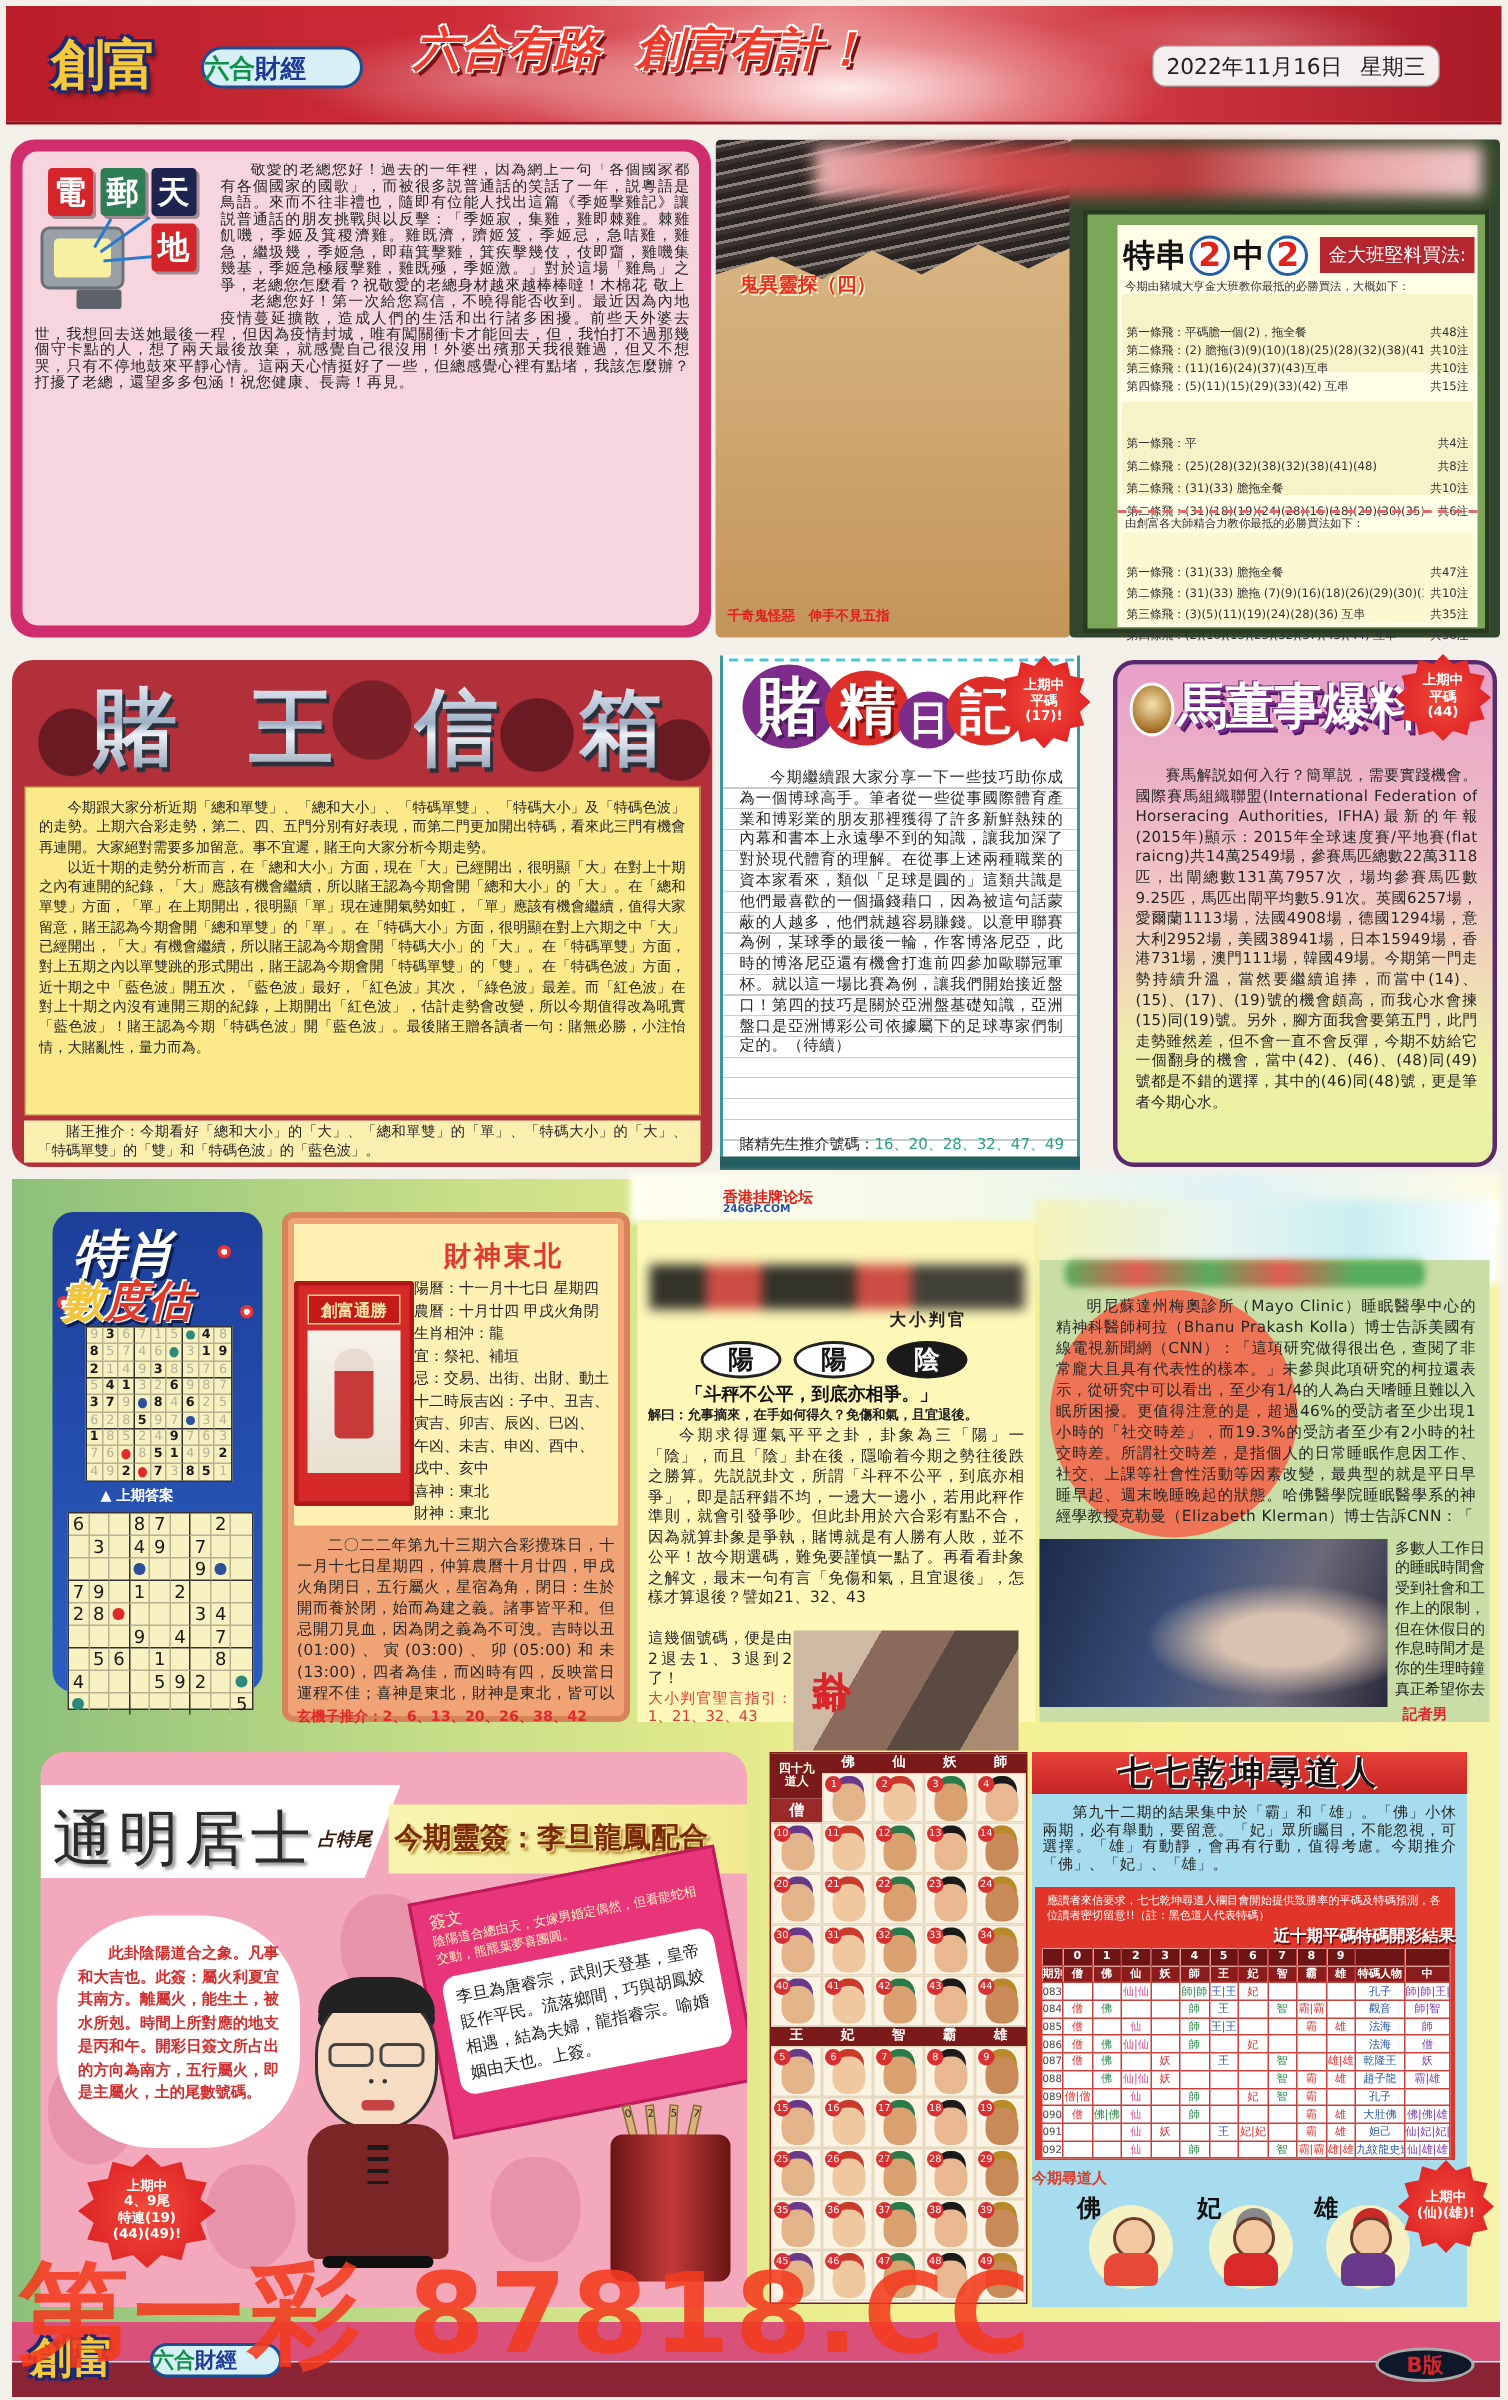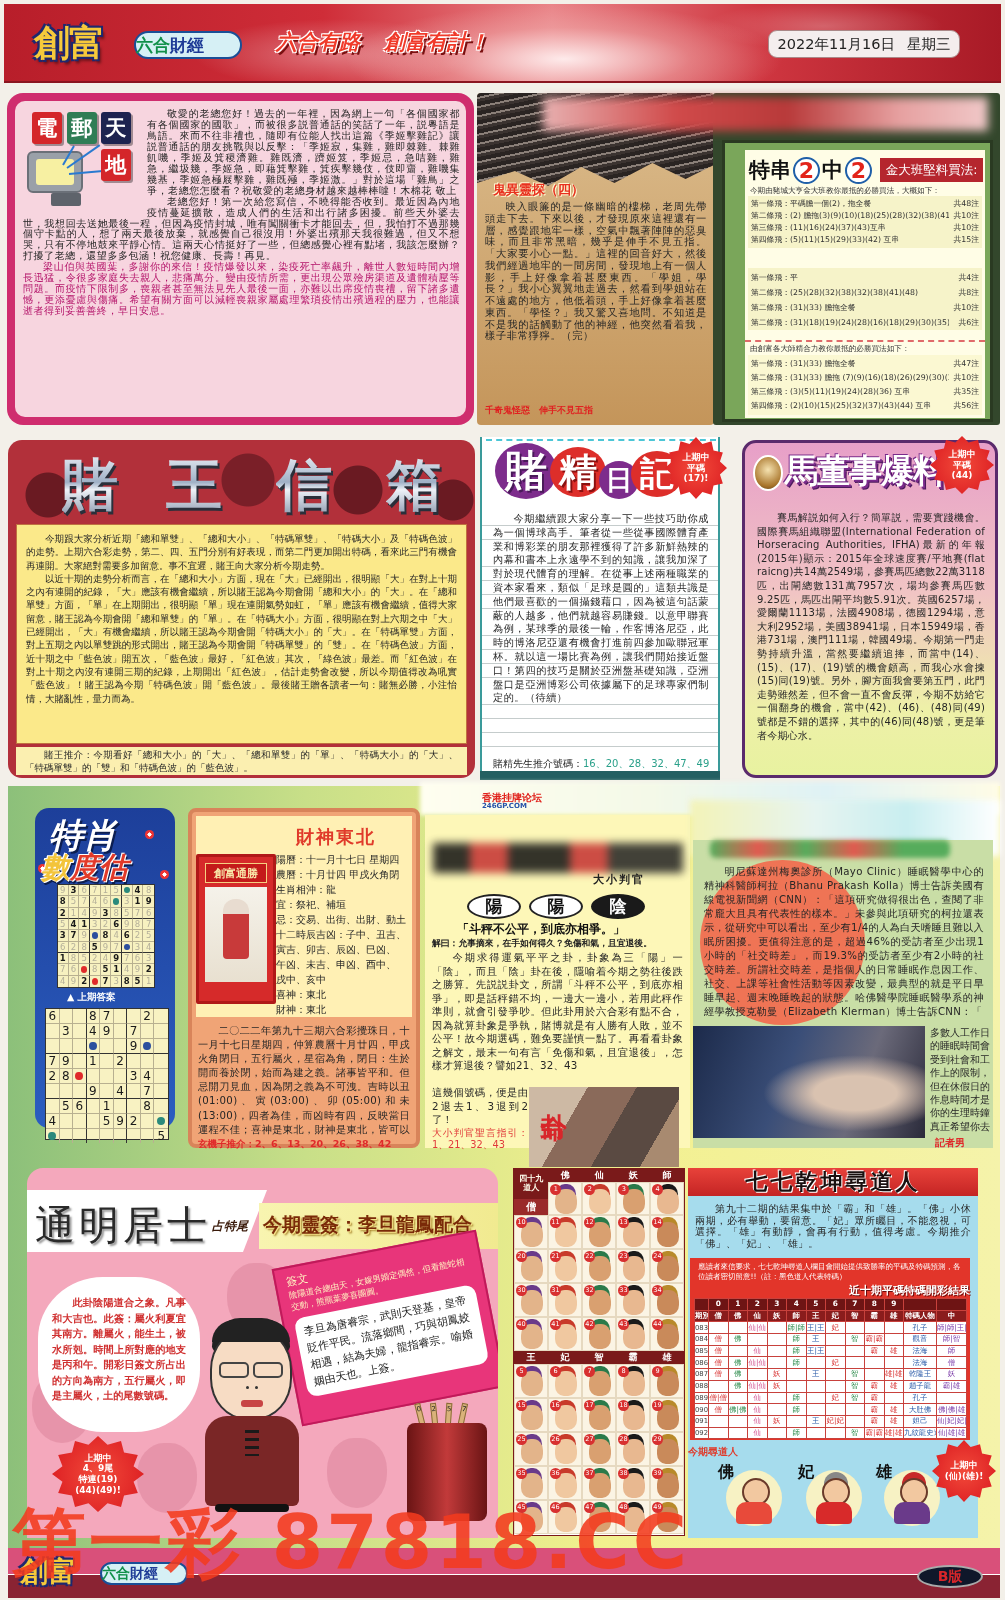--- a/index.html
+++ b/index.html
@@ -13,21 +13,21 @@
 
 .masthead{left:4px;top:4px;width:997px;height:79px;border-bottom:2px solid #8a1520;
  background:radial-gradient(ellipse 200px 50px at 330px 50px,rgba(255,255,255,.35),transparent 70%),
  radial-gradient(ellipse 280px 70px at 560px 55px,rgba(255,240,240,.95),rgba(240,170,170,.5) 45%,transparent 78%),
  radial-gradient(ellipse 170px 35px at 820px 22px,rgba(255,255,255,.25),transparent 70%),
  linear-gradient(90deg,#b81e2a 0%,#cf2d38 32%,#e98488 55%,#cf3640 76%,#a81a26 100%)}
 .mh-logo{left:30px;top:15px;font-size:36px;font-weight:bold;color:#f6c93b;letter-spacing:-1px;text-shadow:-2px -2px 0 #1d2870,2px -2px 0 #1d2870,-2px 2px 0 #1d2870,2px 2px 0 #1d2870,3px 4px 3px rgba(0,0,0,.5)}
 .pill{border-radius:14px;background:#d6f0f5;border:2px solid #1a4f96;font-weight:bold;display:flex;align-items:center;justify-content:flex-start}
 .pill .g{color:#11904a}.pill .b{color:#1d3a96}
 .mh-pill{left:130px;top:27px;width:108px;height:28px;font-size:17px}
-.mh-slogan{left:272px;top:24px;font-size:21px;font-weight:bold;font-style:italic;color:#f03a2a;display:flex;gap:24px;text-shadow:-1px -1px 0 #fff,1px -1px 0 #fff,-1px 1px 0 #fff,1px 1px 0 #fff,3px 3px 0 #7a1010}
+.mh-slogan{left:272px;top:8px;font-size:31px;font-weight:bold;font-style:italic;color:#f03a2a;display:flex;gap:24px;text-shadow:-1px -1px 0 #fff,1px -1px 0 #fff,-1px 1px 0 #fff,1px 1px 0 #fff,3px 3px 0 #7a1010}
 .mh-date{left:764px;top:26px;width:192px;height:28px;background:#f4eeee;border:1px solid #a88;border-radius:9px;font-size:14.5px;display:flex;align-items:center;justify-content:center;gap:12px;color:#222}
 
 
 .s-email{left:7px;top:93px;width:467px;height:332px;background:#cf2d6e;border-radius:16px}
 .s-email-inner{left:8px;top:8px;width:451px;height:316px;background:#f7d5df;border-radius:10px;overflow:hidden}
 .email-text{left:8px;top:8px;width:437px;height:302px;overflow:hidden;font-size:10px;line-height:10.95px;letter-spacing:.55px}
 .email-text .rp{color:#b4146a}
 .email-icon{float:left;width:122px;height:99px;position:relative;margin-right:2px}
 .tile{position:absolute;width:30px;height:32px;color:#fff;font-size:21px;font-weight:bold;display:flex;align-items:center;justify-content:center;border-radius:3px;box-shadow:2px 2px 0 rgba(0,0,0,.35)}
 .monitor{position:absolute;left:4px;top:42px;width:56px;height:42px;background:#9aa0a8;border-radius:6px;border:2px solid #6b7078}
@@ -44,21 +44,21 @@
 .blur-banner{left:543px;top:97px;width:445px;height:34px;background:linear-gradient(90deg,#e7b0b0,#d04a4a 30%,#b83a3a 55%,#e6a0a0 80%,#f0c8c8);filter:blur(5px);z-index:4}
 
 
 .s-tips{left:713px;top:93px;width:287px;height:332px;background:#33472c;border-radius:3px}
 .tips-green{left:9px;top:47px;width:271px;height:282px;background:#7aa65a;border:3px solid #2a3a22}
 .tips-panel{left:32px;top:57px;width:240px;height:268px;background:#fffde6}
 .tips-head{left:4px;top:6px;display:flex;align-items:center;gap:2px;font-size:21px;font-weight:bold;color:#111}
 .ncirc{display:inline-flex;width:27px;height:27px;border-radius:50%;border:2px solid #1f5fa8;background:#fff;color:#e2231a;font-size:22px;font-weight:bold;align-items:center;justify-content:center}
 .tips-tag{left:135px;top:8px;width:103px;height:24px;background:#b5262e;color:#fff;font-size:12.5px;display:flex;align-items:center;justify-content:center}
 .tips-intro{left:5px;font-size:7.6px;color:#333}
-.tips-group{left:3px;width:234px;background:#f6f3c9;padding:2px 3px;font-size:7.8px;color:#333}
+.tips-group{left:3px;width:234px;background:#f6f3c9;padding:20px 3px;font-size:7.8px;color:#333}
 .tip-row{display:flex;white-space:nowrap}
 .tip-row .c{flex:1;overflow:hidden}
 .tip-row .n{width:30px;text-align:right}
 .tips-dash{left:0;top:190px;width:240px;border-top:2px dashed #e06a6a}
 
 
 .s-king{left:8px;top:440px;width:467px;height:338px;border-radius:14px;background:radial-gradient(circle at 40px 55px,#6a1a22 0 22px,transparent 23px),radial-gradient(circle at 240px 40px,#7a1f28 0 26px,transparent 27px),radial-gradient(circle at 350px 50px,#6a1a22 0 24px,transparent 25px),radial-gradient(circle at 445px 60px,#6a1a22 0 20px,transparent 21px),#b2303a}
 .king-ch{top:8px;font-size:56px;font-weight:bold;background:linear-gradient(#f6f8fc,#9fb0c6 45%,#eef2f8 55%,#6f7f98);-webkit-background-clip:text;background-clip:text;color:transparent;filter:drop-shadow(2px 3px 0 #2a2f3a)}
 .king-body{left:8px;top:84px;width:451px;height:220px;background:#fbe98a;border:1px solid #c07040;padding:7px 9px;overflow:hidden;font-size:9.5px;line-height:13.3px}
 .king-rec{left:8px;top:307px;width:451px;height:28px;background:#fbefb0;padding:1px 9px;font-size:9.5px;line-height:13px;overflow:hidden}
@@ -253,29 +253,27 @@
         <div class="ray" style="left:40px;top:55px;width:22px;transform:rotate(-60deg)"></div>
         <div class="ray" style="left:44px;top:58px;width:40px;transform:rotate(-35deg)"></div>
         <div class="ray" style="left:46px;top:64px;width:34px;transform:rotate(-5deg)"></div>
         <div class="tile" style="left:9px;top:3px;background:#d4262a">電</div>
         <div class="tile" style="left:44px;top:3px;background:#2f7d55">郵</div>
         <div class="tile" style="left:78px;top:3px;background:#1e2350">天</div>
         <div class="tile" style="left:78px;top:40px;background:#d4262a">地</div>
       </div>
       <p class="ind">敬愛的老總您好！過去的一年裡，因為網上一句「各個國家都有各個國家的國歌」，而被很多説普通話的笑話了一年，説粵語是鳥語。來而不往非禮也，隨即有位能人找出這篇《季姬擊雞記》讓説普通話的朋友挑戰與以反擊：「季姬寂，集雞，雞即棘雞。棘雞飢嘰，季姬及箕稷濟雞。雞既濟，躋姬笈，季姬忌，急咭雞，雞急，繼圾幾，季姬急，即藉箕擊雞，箕疾擊幾伎，伎即齏，雞嘰集幾基，季姬急極屐擊雞，雞既殛，季姬激。」對於這場「雞鳥」之爭，老總您怎麼看？祝敬愛的老總身材越來越棒棒噠！木棉花 敬上</p>
       <p class="ind">老總您好！第一次給您寫信，不曉得能否收到。最近因為內地疫情蔓延擴散，造成人們的生活和出行諸多困擾。前些天外婆去世，我想回去送她最後一程，但因為疫情封城，唯有闖關衝卡才能回去，但，我怕打不過那幾個守卡點的人，想了兩天最後放棄，就感覺自己很沒用！外婆出殯那天我很難過，但又不想哭，只有不停地鼓來平靜心情。這兩天心情挺好了一些，但總感覺心裡有點堵，我該怎麼辦？打擾了老總，還望多多包涵！祝您健康、長壽！再見。</p>
-      <p class="ind rp">梁山伯與英國葉，多謝你的來信！疫情爆發以來，染疫死亡率飆升，離世人數短時間內增長迅猛，令很多家庭失去親人，悲痛萬分。變由疫情所需，更出現公眾殮房渠道及遺體積壓等問題。而疫情下限制多，喪親者甚至無法見先人最後一面，亦難以出席疫情喪禮，留下諸多遺憾，更添憂慮與傷痛。希望有關方面可以減輕喪親家屬處理繁瑣疫情出殯過程的壓力，也能讓逝者得到妥善善終，早日安息。</p>
     </div>
   </div>
 </section>
 
 <section class="a s-ghost">
   <div class="a ghost-art"></div>
   <div class="a ghost-sub">鬼異靈探（四）</div>
-  <p class="a ghost-body ind">映入眼簾的是一條幽暗的樓梯，老周先帶頭走下去。下來以後，才發現原來這裡還有一層，感覺跟地牢一樣，空氣中飄著陣陣的惡臭味，而且非常黑暗，幾乎是伸手不見五指。「大家要小心一點。」這裡的回音好大，然後我們經過地牢的一間房間，發現地上有一個人影，手上好像拿着甚麼東西。「學姐，學長？」我小心翼翼地走過去，然看到學姐站在不遠處的地方，他低着頭，手上好像拿着甚麼東西。「學怪？」我又驚又喜地問。不知道是不是我的話觸動了他的神經，他突然看着我，樣子非常猙獰。（完）</p>
   <div class="a ghost-foot">千奇鬼怪惡　伸手不見五指</div>
 </section>
 
 <section class="a s-tips">
   <div class="a tips-green"></div>
   <div class="a tips-panel">
     <div class="a tips-head">
       <span>特串</span>
       <span class="ncirc">2</span>
       <span>中</span>

